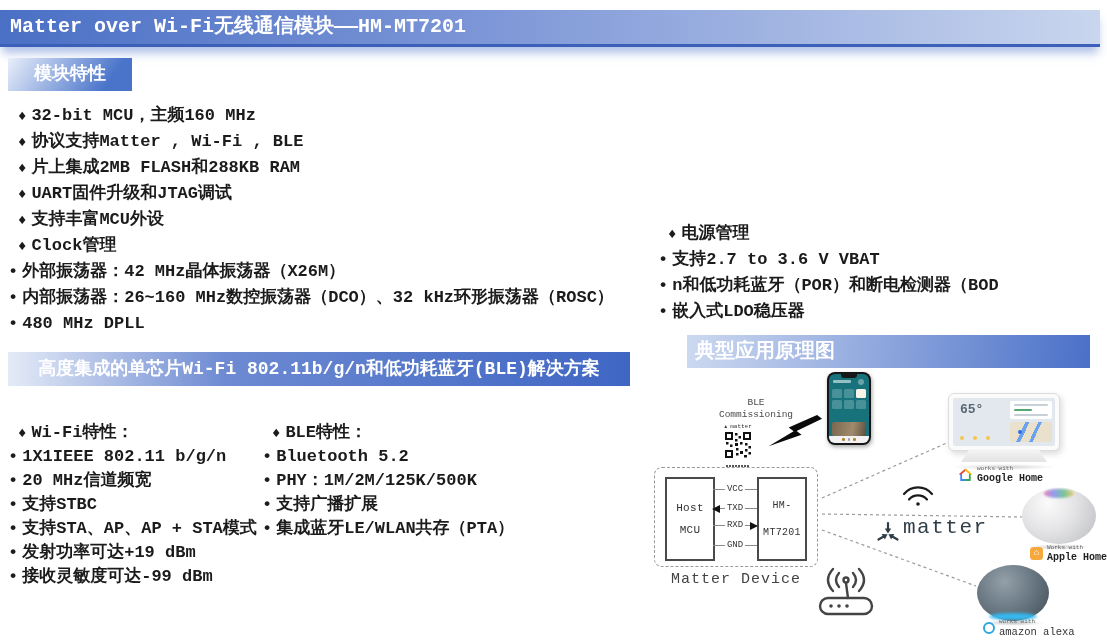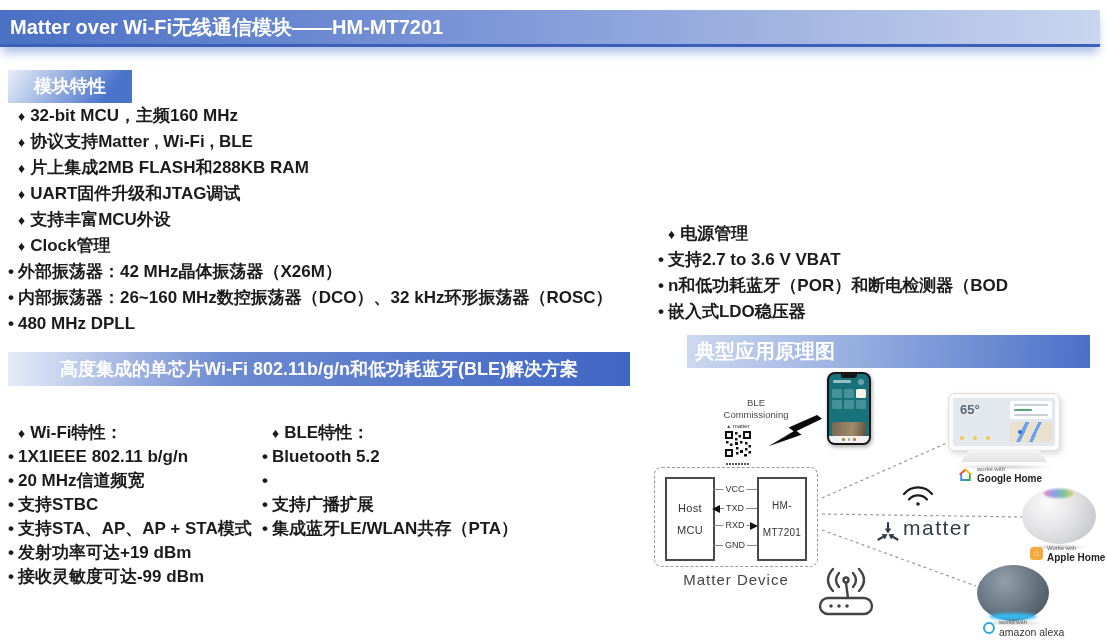--- a/index.html
+++ b/index.html
@@ -1,27 +1,27 @@
 <!DOCTYPE html>
 <html style="--c-banner_start: #4a70c5; --c-banner_mid: #7e97d7; --c-banner_end: #c9d6ee; --c-banner_edge: #3c5fba; --c-badge_start: #e9effa; --c-badge_end: #4a74ca; --c-section_start: #e4ebf7; --c-section_mid: #6d8ad2; --c-section_end: #3f66c4; --c-app_start: #cdd9f0; --c-app_end: #4a70c8; --c-body_text: #1b1b1b; --c-teal: #17727b; --c-echo_ring: #35b9f1; --c-alexa_blue: #2ea8dd; --c-apple_orange: #f6a83c;"><head>
 <meta charset="utf-8">
 <style>
   html,body{margin:0;padding:0;background:#fff;}
   .canvas{position:relative;width:1107px;height:641px;background:#fff;overflow:hidden;
-    font-family:Liberation Sans, sans-serif;color:var(--c-body_text,#1b1b1b);}
+    font-family:Liberation Mono, monospace;color:var(--c-body_text,#1b1b1b);}
 
   
   .top-banner{position:absolute;left:0;top:10px;width:1100px;height:37px;box-sizing:border-box;
     background:linear-gradient(90deg,var(--c-banner_start,#4a70c5),var(--c-banner_mid,#7e97d7) 45%,var(--c-banner_end,#c9d6ee));
     border-bottom:3px solid var(--c-banner_edge,#3c5fba);
     box-shadow:0 8px 9px -2px rgba(122,152,214,.6);
     color:#fff;font-size:20px;font-weight:bold;line-height:34px;padding-left:10px;}
   .badge{position:absolute;left:8px;top:58px;width:124px;height:33px;
     background:linear-gradient(125deg,var(--c-badge_start,#e9effa),var(--c-badge_end,#4a74ca) 80%);
-    color:#fff;font-size:18px;font-weight:bold;text-align:center;line-height:33px;margin-top:12px;}
+    color:#fff;font-size:18px;font-weight:bold;text-align:center;line-height:33px;}
   .banner2{position:absolute;left:8px;top:352px;width:622px;height:34px;
     background:linear-gradient(90deg,var(--c-section_start,#e4ebf7),var(--c-section_mid,#6d8ad2) 35%,var(--c-section_end,#3f66c4));
     color:#fff;font-size:18px;font-weight:bold;text-align:center;line-height:34px;}
   .app-banner{position:absolute;left:687px;top:335px;width:403px;height:33px;box-sizing:border-box;
     background:linear-gradient(95deg,var(--c-app_start,#cdd9f0),var(--c-app_end,#4a70c8));
     color:#fff;font-size:20px;font-weight:bold;line-height:33px;padding-left:8px;}
 
   
   .list{position:absolute;}
   .module-list{left:8px;top:103px;width:660px;}
@@ -229,20 +229,21 @@
       <div class="li di">
         <span class="bl">♦</span>
         <span class="tx">BLE特性：</span>
       </div>
       <div class="li do">
         <span class="bl">•</span>
         <span class="tx">Bluetooth 5.2</span>
       </div>
       <div class="li do">
         <span class="bl">•</span>
+        <span class="tx">PHY：1M/2M/125K/500K</span>
       </div>
       <div class="li do">
         <span class="bl">•</span>
         <span class="tx">支持广播扩展</span>
       </div>
       <div class="li do">
         <span class="bl">•</span>
         <span class="tx">集成蓝牙LE/WLAN共存（PTA）</span>
       </div>
     </div>

